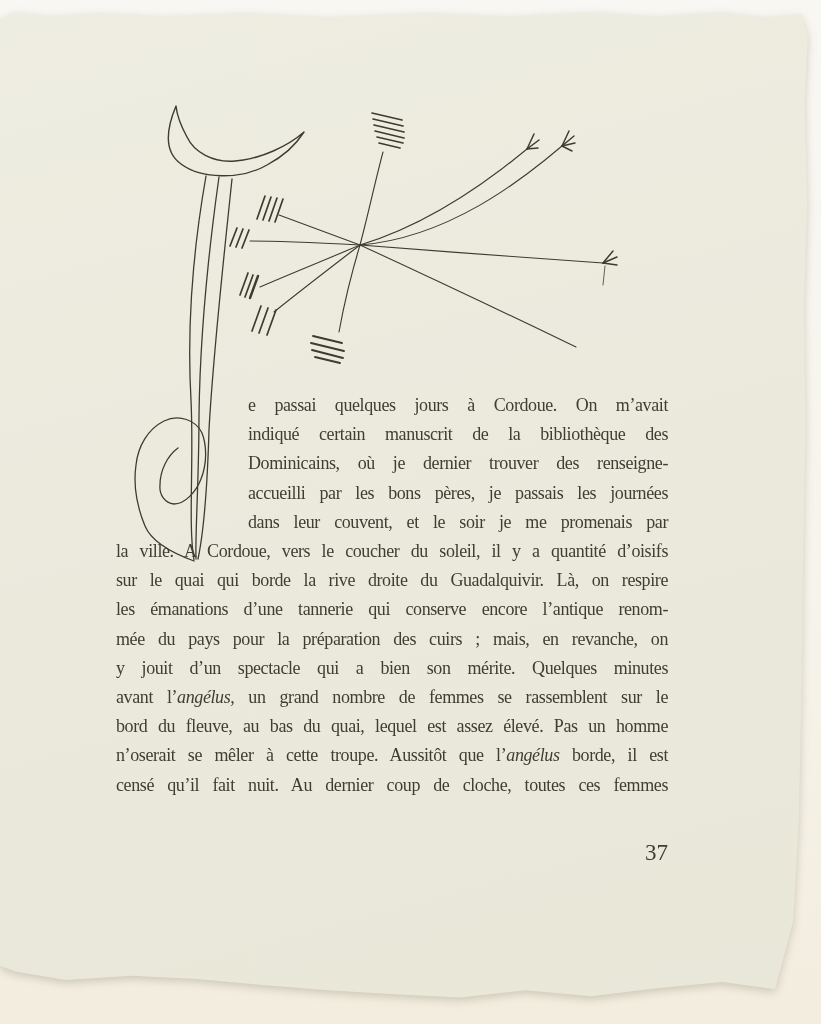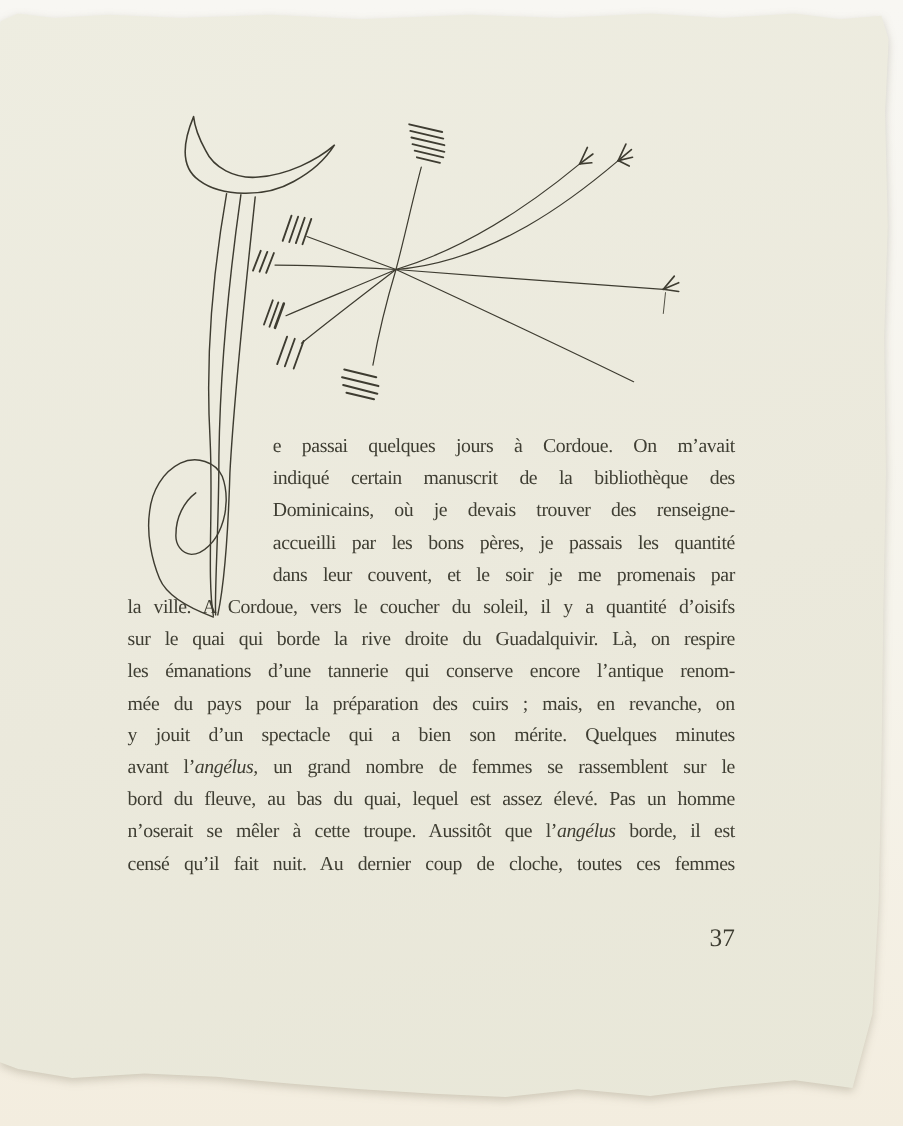--- a/index.html
+++ b/index.html
@@ -124,22 +124,22 @@
             <path d="M603,263 L617,257"></path>
             <path d="M603,263 L617,265"></path>
           <path stroke-width="0.8" d="M605,266 L603,285"></path>
         </g>
       </g>
     </svg>
 
     <div class="textblock" id="paragraph">
         <div class="line indent"><span>e passai quelques jours à Cordoue. On m’avait</span></div>
         <div class="line indent"><span>indiqué certain manuscrit de la bibliothèque des</span></div>
-        <div class="line indent"><span>Dominicains, où je devais trouver des renseigne-</span></div>
-        <div class="line indent"><span>accueilli par les bons pères, je passais les quantité</span></div>
+        <div class="line indent"><span>Dominicains, où je dernier trouver des renseigne-</span></div>
+        <div class="line indent"><span>accueilli par les bons pères, je passais les journées</span></div>
         <div class="line indent"><span>dans leur couvent, et le soir je me promenais par</span></div>
         <div class="line"><span>la ville. A Cordoue, vers le coucher du soleil, il y a quantité d’oisifs</span></div>
         <div class="line"><span>sur le quai qui borde la rive droite du Guadalquivir. Là, on respire</span></div>
         <div class="line"><span>les émanations d’une tannerie qui conserve encore l’antique renom-</span></div>
         <div class="line"><span>mée du pays pour la préparation des cuirs ; mais, en revanche, on</span></div>
         <div class="line"><span>y jouit d’un spectacle qui a bien son mérite. Quelques minutes</span></div>
         <div class="line"><span>avant l’</span><i>angélus,</i><span> un grand nombre de femmes se rassemblent sur le</span></div>
         <div class="line"><span>bord du fleuve, au bas du quai, lequel est assez élevé. Pas un homme</span></div>
         <div class="line"><span>n’oserait se mêler à cette troupe. Aussitôt que l’</span><i>angélus</i><span> borde, il est</span></div>
         <div class="line"><span>censé qu’il fait nuit. Au dernier coup de cloche, toutes ces femmes</span></div>

